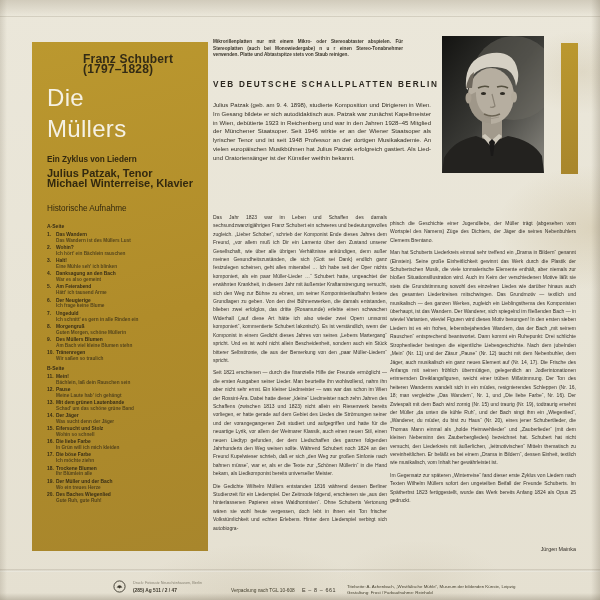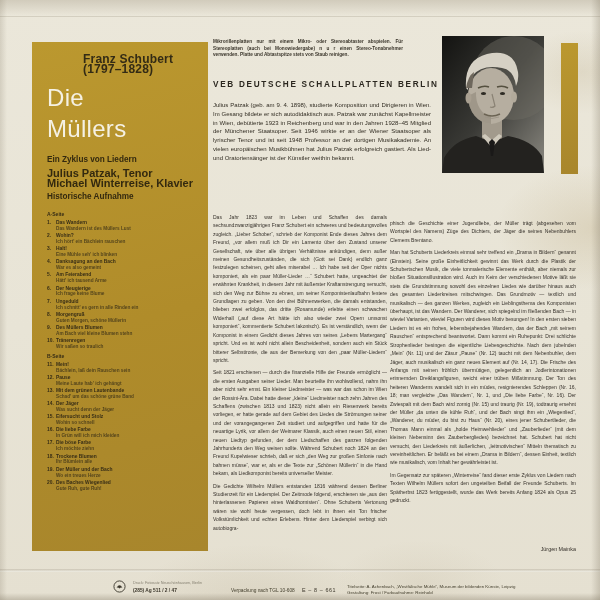--- a/index.html
+++ b/index.html
@@ -26,21 +26,21 @@
   .gold-block{
     position:absolute;left:32px;top:42px;width:176px;height:509px;box-sizing:border-box;
     padding:12px 14px 0 15px;overflow:hidden;
     background:linear-gradient(165deg,#bb982f 0%,#b08c2a 55%,#a8862c 100%);
   }
   .composer{font-size:12px;line-height:10px;font-weight:bold;color:#332b15;letter-spacing:.2px;padding-left:36px;}
   .album-title{margin:8px 0 8px 0;font-size:24px;line-height:31px;font-weight:normal;color:#f5f1e4;letter-spacing:.3px;}
   .album-title span{display:block;}
   .cycle{margin-top:11px;font-size:8.2px;line-height:10px;font-weight:bold;color:#33290f;}
   .performers{margin-top:3px;font-size:11px;line-height:10px;font-weight:bold;color:#33290f;}
-  .recording-note{margin-top:4px;font-size:8.2px;line-height:10px;font-weight:bold;color:#33290f;}
+  .recording-note{margin-top:16px;font-size:8.2px;line-height:10px;font-weight:normal;color:#33290f;}
   .side-label{margin-top:9px;font-size:5px;line-height:6px;font-weight:bold;color:#362c15;}
   .side-label.b{margin-top:3px;}
   .tracks{list-style:none;margin:3px 0 0 0;padding:0;}
   .track{display:flex;margin:0 0 1.3px 0;}
   .track .no{width:9px;flex:0 0 9px;font-size:4.9px;line-height:5.9px;font-weight:bold;color:#372d16;}
   .track .tx{flex:1;}
   .track .tt{display:block;font-size:4.9px;line-height:5.9px;font-weight:bold;color:#372d16;}
   .track .ts{display:block;font-size:4.7px;line-height:5.9px;font-weight:bold;color:#433719;opacity:.85;}
 
   

